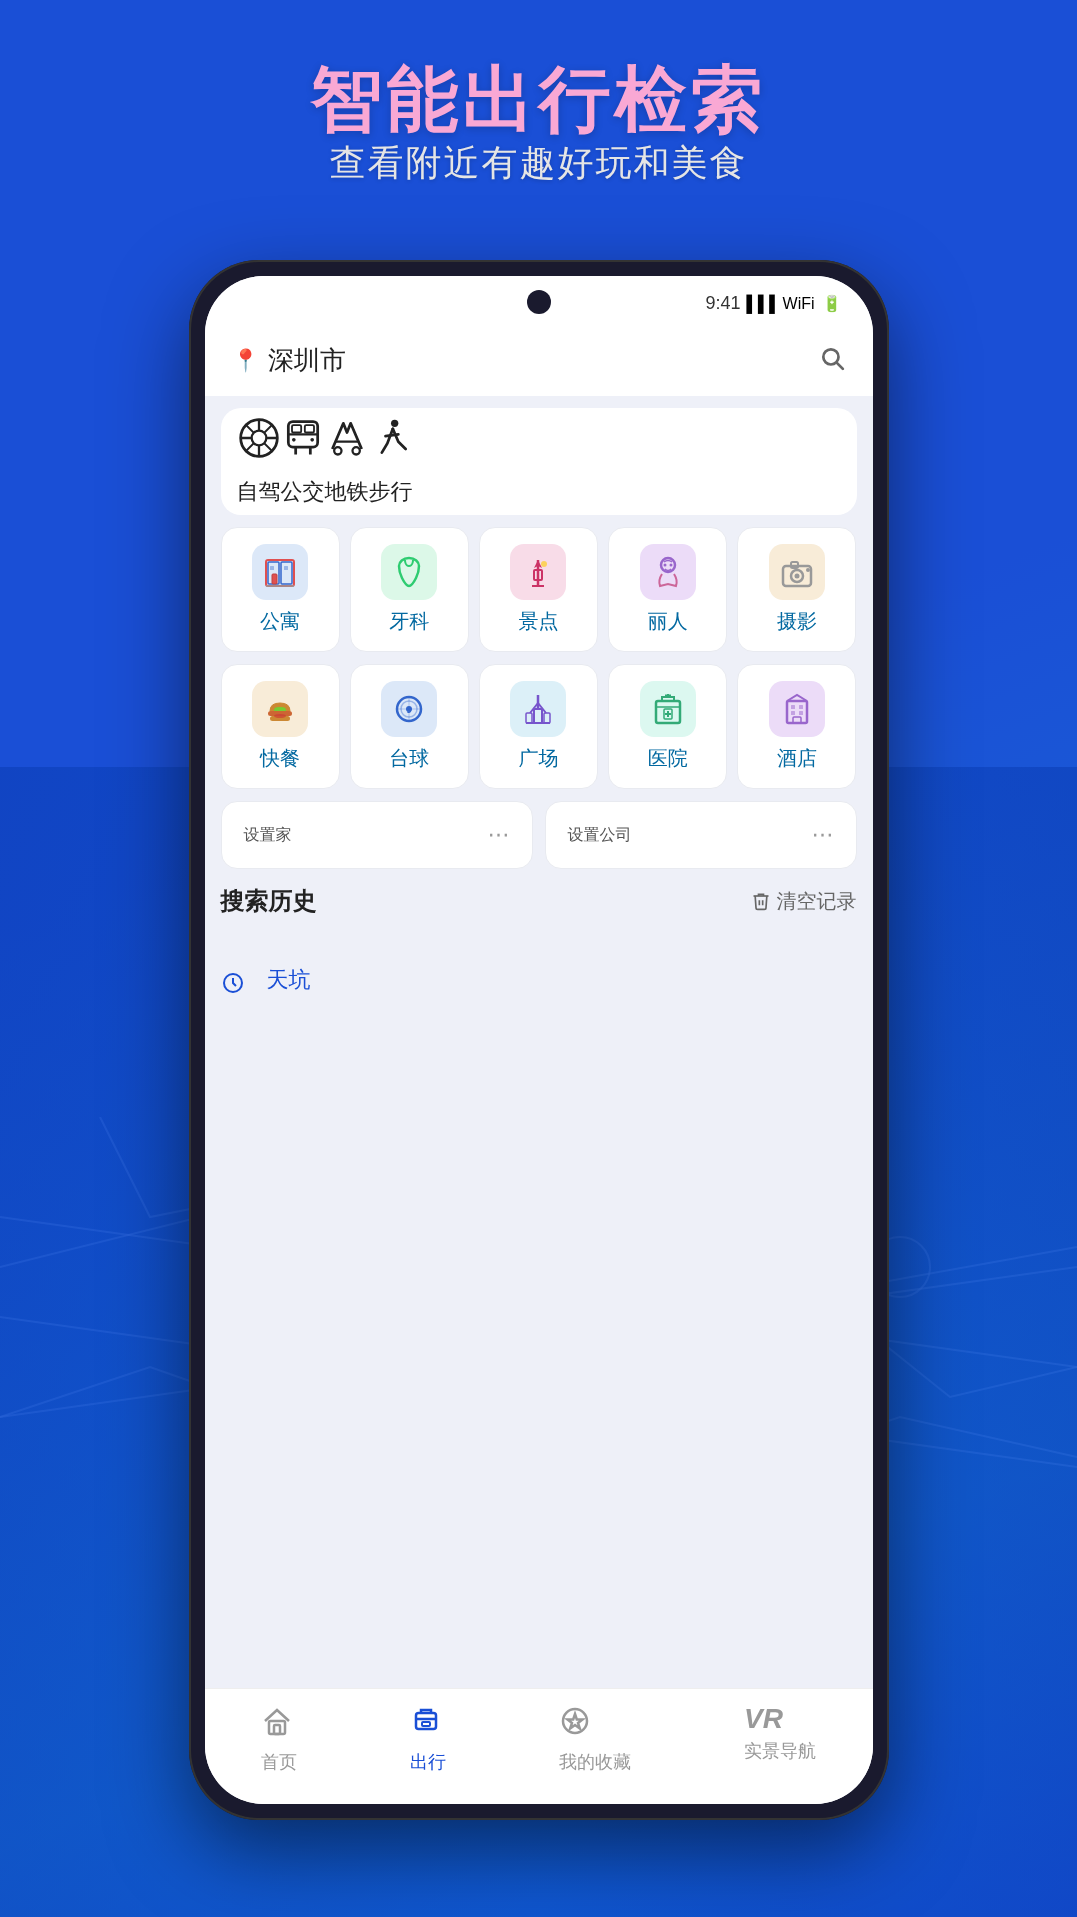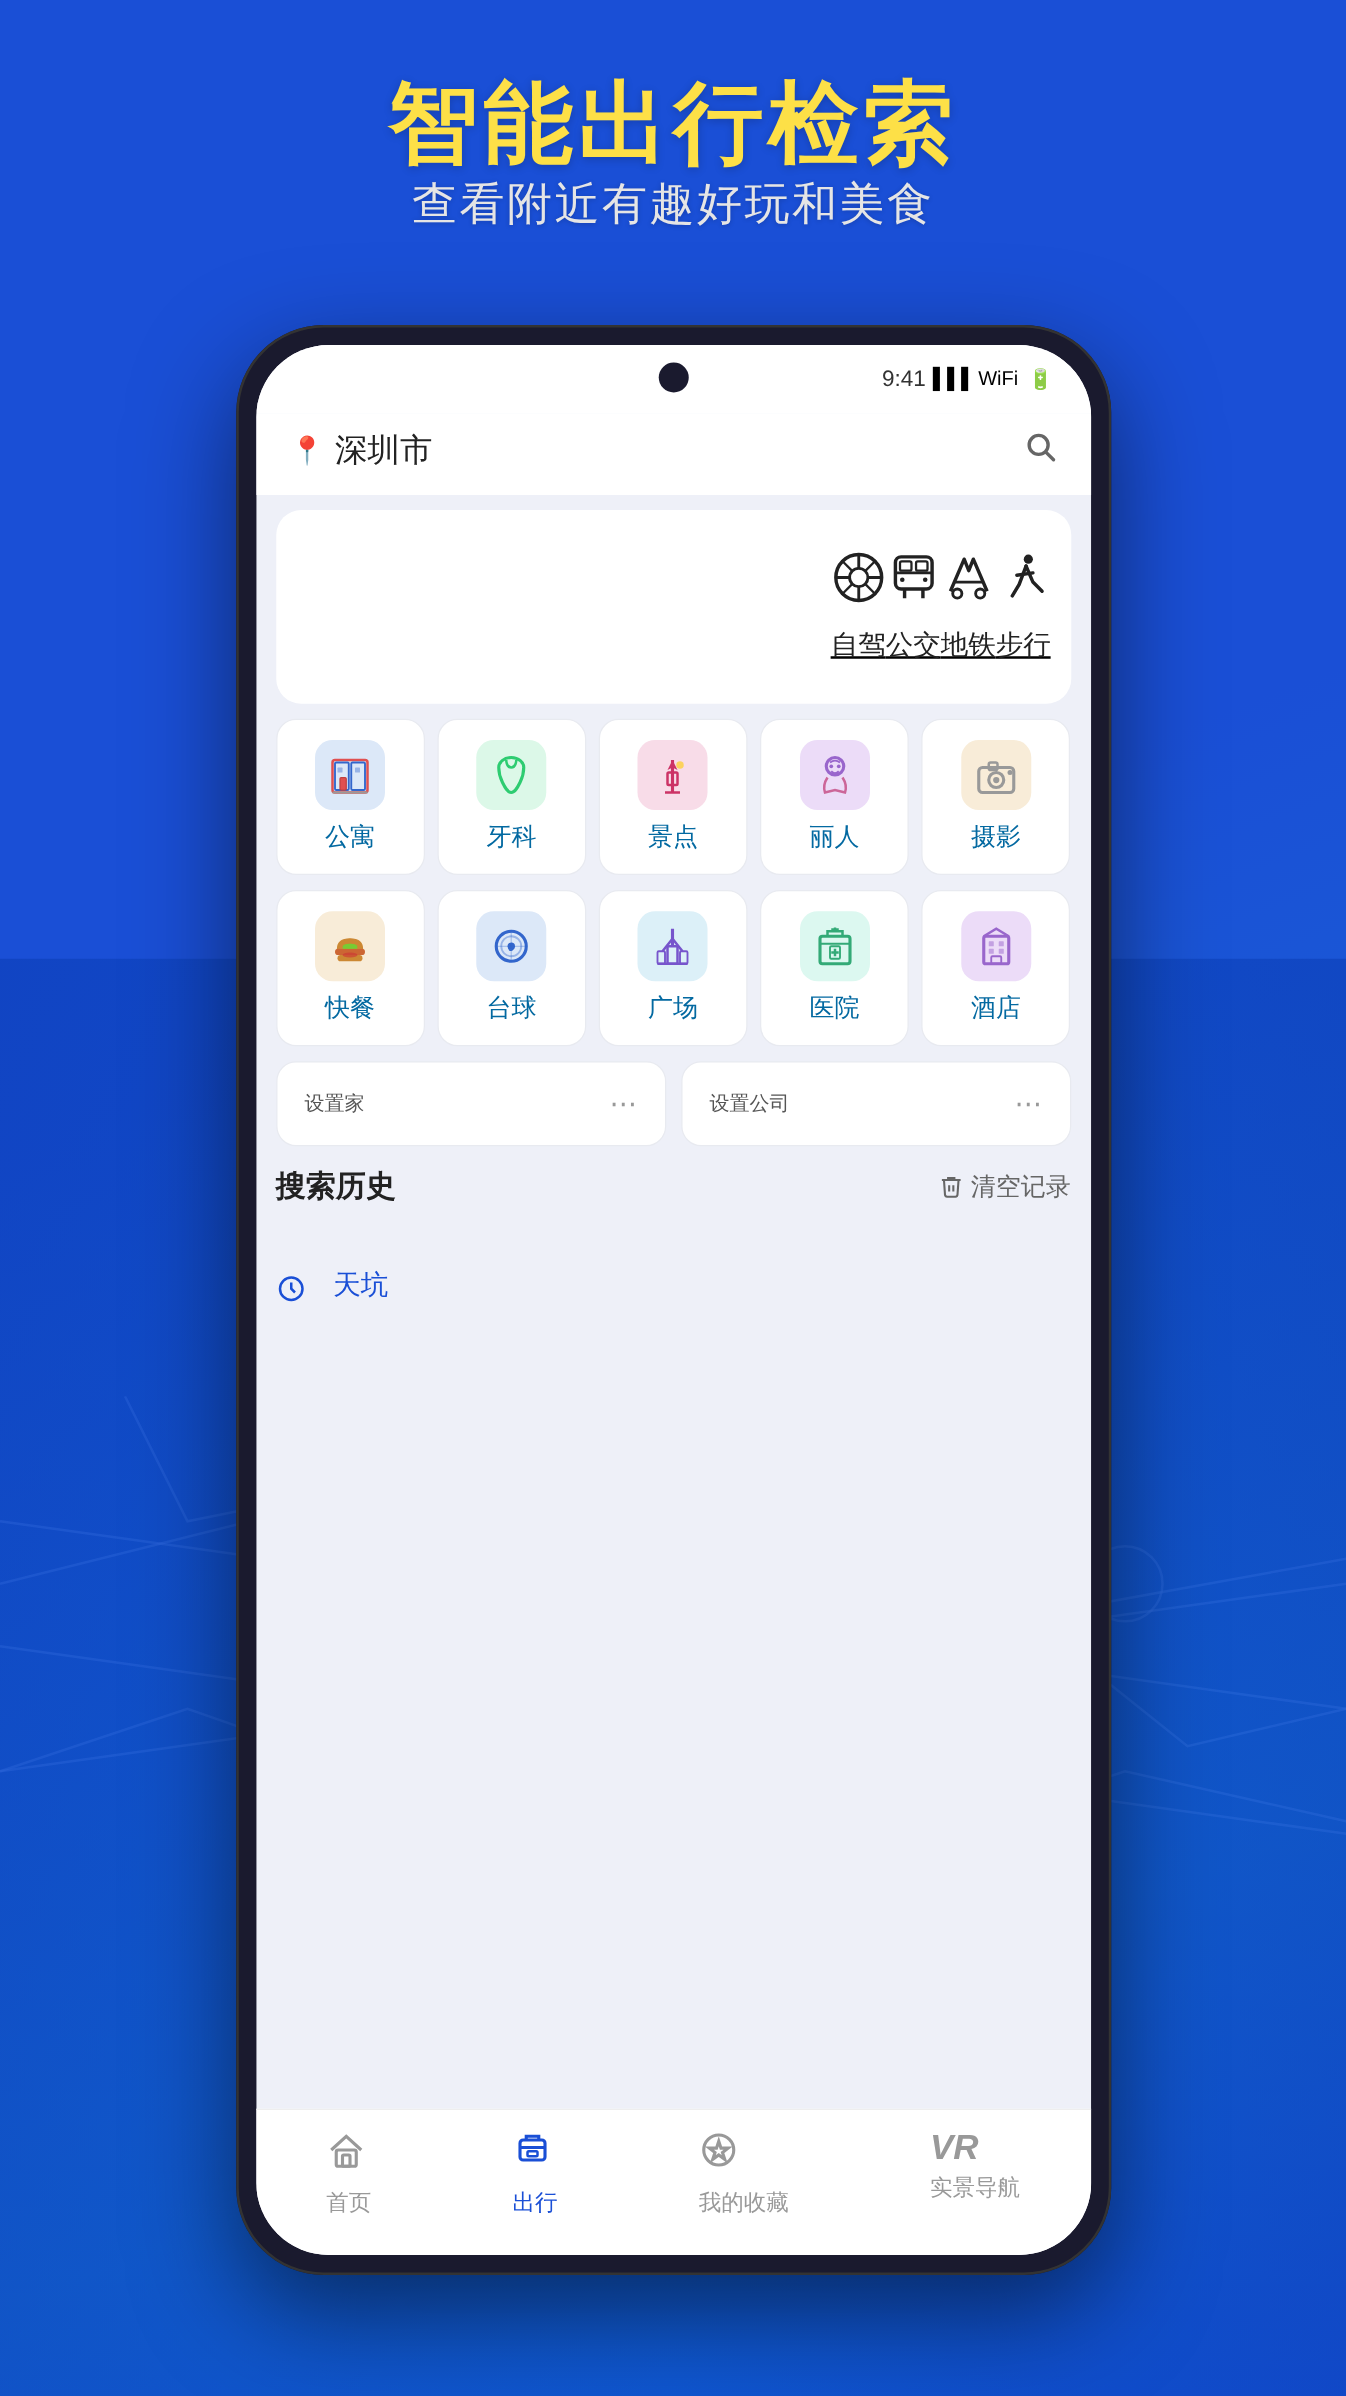--- a/index.html
+++ b/index.html
@@ -32,21 +32,21 @@
       position: absolute;
       top: 60px;
       left: 0; right: 0;
       text-align: center;
       z-index: 10;
     }
 
     .main-title {
       font-size: 72px;
       font-weight: 800;
-      color: #fde047;
+      color: #f9a8d4;
       letter-spacing: 4px;
       text-shadow: 0 2px 8px rgba(0,0,0,0.2);
       line-height: 1.1;
     }
 
     .sub-title {
       font-size: 36px;
       font-weight: 500;
       color: #e5e5e5;
       letter-spacing: 2px;
@@ -138,24 +138,23 @@
     .search-icon-btn {
       color: #666;
       font-size: 24px;
     }
 
     
     .transport-section {
       background: white;
       margin: 12px 16px;
       border-radius: 20px;
-      padding: 32px 16px;
-      display: flex;
-      justify-content: flex-end;
-      text-decoration: underline;
+      padding: 8px 16px;
+      display: flex;
+      justify-content: flex-start;
     }
 
     .transport-item {
       display: flex;
       flex-direction: column;
       align-items: center;
       gap: 10px;
     }
 
     .transport-icon {

